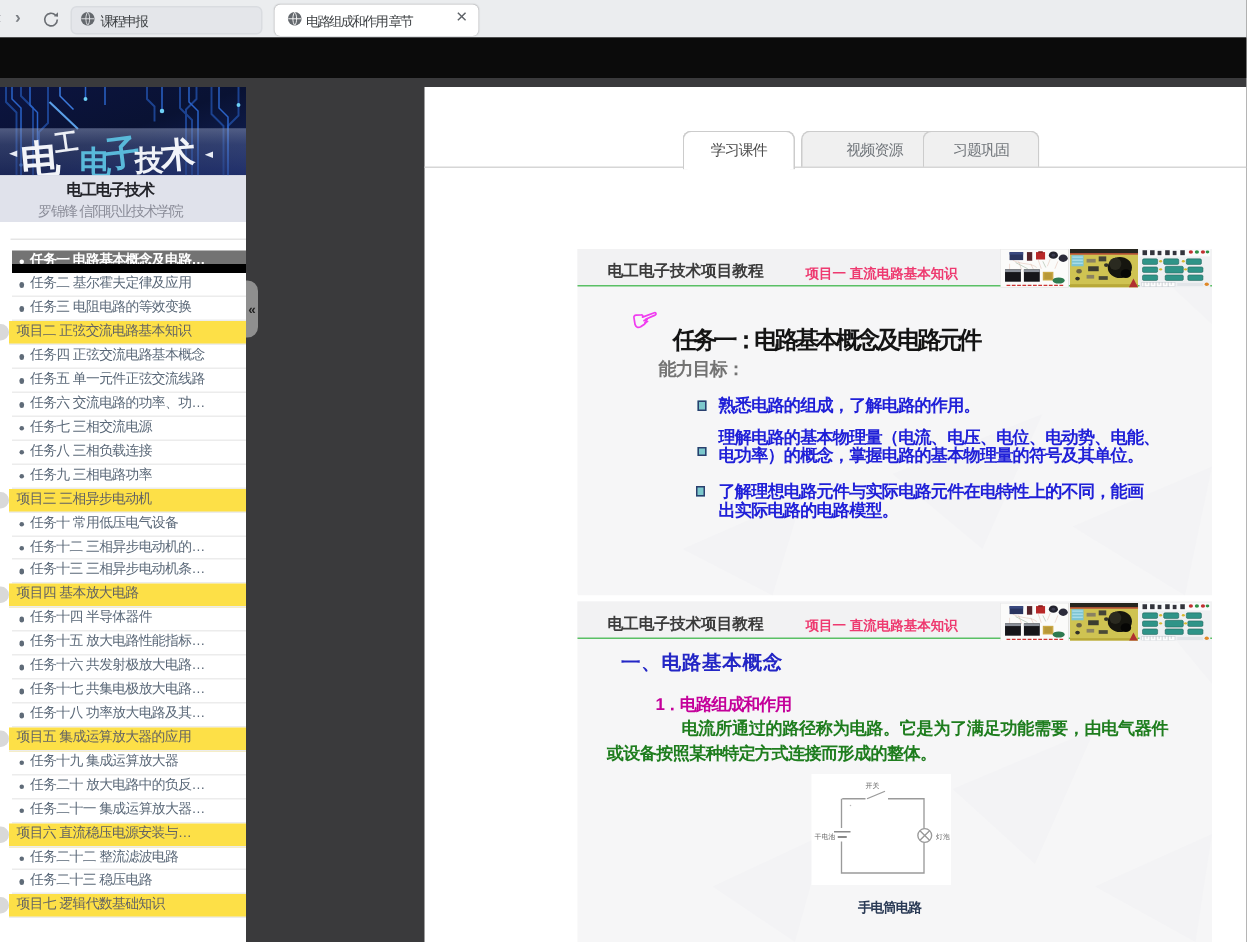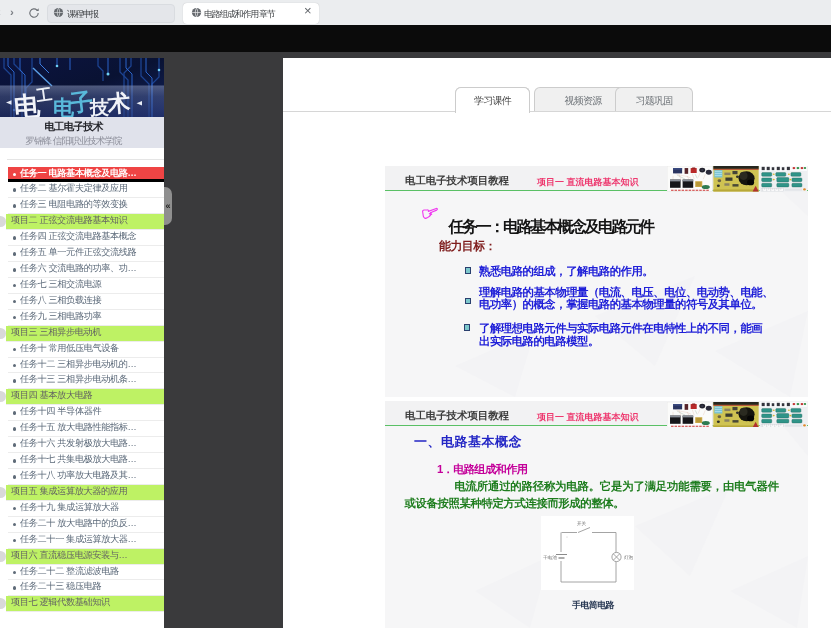--- a/index.html
+++ b/index.html
@@ -15,23 +15,23 @@
 
 #sidebar{left:0;top:58px;width:164px;height:570px;background:#fff;}
 #sbtitle{left:0;top:117px;width:147px;height:31px;background:#e0e2eb;text-align:center;padding-right:17px;}
 #sbtitlebg{position:absolute;left:0;top:117px;width:164px;height:31px;background:#e0e2eb;}
 #sbtitle .t1{font-size:10.5px;font-weight:bold;color:#23242a;margin-top:2.5px;letter-spacing:-0.8px;}
 #sbtitle .t2{font-size:9.5px;color:#8b8d99;margin-top:1.5px;letter-spacing:-0.9px;}
 #navtopline{left:7px;top:159px;width:157px;height:0;border-top:1px solid #e5e5e5;}
 #nav{left:0;top:166.5px;width:164px;}
 .ni{position:relative;height:15.93px;border-bottom:1px solid #ececec;font-size:9.2px;letter-spacing:-0.4px;line-height:13.5px;color:#5a6878;margin-left:8px;padding-left:12px;box-sizing:border-box;white-space:nowrap;overflow:hidden;}
 .ni .dot{position:absolute;left:4.5px;top:6px;width:3.5px;height:3.5px;border-radius:50%;background:#5f6b78;}
-.ni.sel{background:#ef4444;color:#fff;font-weight:bold;border-bottom:3px solid #000000;}
+.ni.sel{background:#737373;color:#fff;font-weight:bold;border-bottom:6px solid #000000;}
 .ni.sel .dot{background:#fff;}
-.nh{position:relative;height:15.93px;border-bottom:1px solid #ececec;font-size:9.2px;letter-spacing:-0.4px;line-height:13.5px;color:#636363;margin-left:6px;padding-left:5px;background:#bef264;box-sizing:border-box;white-space:nowrap;overflow:visible;}
+.nh{position:relative;height:15.93px;border-bottom:1px solid #ececec;font-size:9.2px;letter-spacing:-0.4px;line-height:13.5px;color:#636363;margin-left:6px;padding-left:5px;background:#fde047;box-sizing:border-box;white-space:nowrap;overflow:visible;}
 .nh .cir{position:absolute;left:-11px;top:2px;width:11px;height:11px;border-radius:50%;background:#d9d9d9;}
 #handle{left:164px;top:187px;width:8px;height:38px;background:#8f8f8f;border-radius:0 7px 7px 0;color:#222;font-size:9px;line-height:38px;font-weight:bold;text-align:center;overflow:visible;}
 
 #page{left:283px;top:58px;width:548px;height:570px;background:#fff;}
 .tab{position:absolute;top:29px;height:25px;background:#f0f0f0;border:1px solid #ccc;border-bottom:none;border-radius:6px 6px 0 0;font-size:10px;letter-spacing:-0.7px;color:#70757a;text-align:center;line-height:25px;box-sizing:border-box;}
 #tabline{position:absolute;left:0;top:53px;width:548px;height:1px;background:#d6d6d6;}
 .tab.active{background:#fff;color:#4a4a4a;height:26px;z-index:2;}
 
 .slide{position:absolute;left:102px;width:423px;background:#f7f7f8;}
 .shead{position:absolute;left:0;top:0;width:423px;height:24px;border-bottom:1.6px solid #5ac065;background:#f2f2f3;}
@@ -262,21 +262,21 @@
 </svg>
     </div>
     <svg class="abs" style="left:35px;top:41px;transform:rotate(-13deg);" width="20" height="13" viewBox="0 0 20 13">
 <g fill="none" stroke="#f03cf0" stroke-width="1.15" stroke-linejoin="round" stroke-linecap="round">
 <path d="M3.2 3.4 C3.1 2.3 4 1.6 5 1.8 L8.3 2.4 C9 2.5 9.3 3 9.1 3.6 L8.9 4.1 L17.2 3.0 C18.4 2.9 18.5 4.4 17.3 4.7 L10.6 5.9 C11 7.3 10.2 8.5 9 9 L6.2 10.1 C4.4 10.7 3 9.6 2.9 7.8 Z"></path>
 <path d="M9.3 6.6 L11.6 6.2"></path>
 <path d="M9.6 8.0 L11.5 7.6"></path>
 </g>
       </svg>
     <div class="abs" style="left:63.5px;top:37px;font-size:16px;font-weight:bold;color:#141414;letter-spacing:-2.4px;margin-top:14px;">任务一：电路基本概念及电路元件</div>
-    <div class="abs" style="left:54px;top:72.5px;font-size:12px;font-weight:bold;color:#7f1d1d;letter-spacing:-0.6px;">能力目标：</div>
+    <div class="abs" style="left:54px;top:72.5px;font-size:12px;font-weight:bold;color:#737373;letter-spacing:-0.6px;">能力目标：</div>
     <span class="sq" style="left:79.5px;top:101.5px;"></span>
     <div class="abs blue" style="left:94px;top:99px;font-size:11.4px;font-weight:bold;letter-spacing:-0.5px;line-height:13px;">熟悉电路的组成，了解电路的作用。</div>
     <span class="sq" style="left:79.5px;top:132px;"></span>
     <div class="abs blue" style="left:94px;top:120.5px;font-size:11.4px;font-weight:bold;letter-spacing:-0.5px;line-height:12.2px;">理解电路的基本物理量（电流、电压、电位、电动势、电能、<br>电功率）的概念，掌握电路的基本物理量的符号及其单位。</div>
     <span class="sq" style="left:78.5px;top:158.8px;"></span>
     <div class="abs blue" style="left:94px;top:156px;font-size:11.4px;font-weight:bold;letter-spacing:-0.5px;line-height:13.5px;">了解理想电路元件与实际电路元件在电特性上的不同，能画<br>出实际电路的电路模型。</div>
   </div>
 
   <div class="slide" id="slide2" style="top:343px;height:227px;">
     <svg class="abs" style="left:0;top:0" width="423" height="227" viewBox="0 0 423 227">

